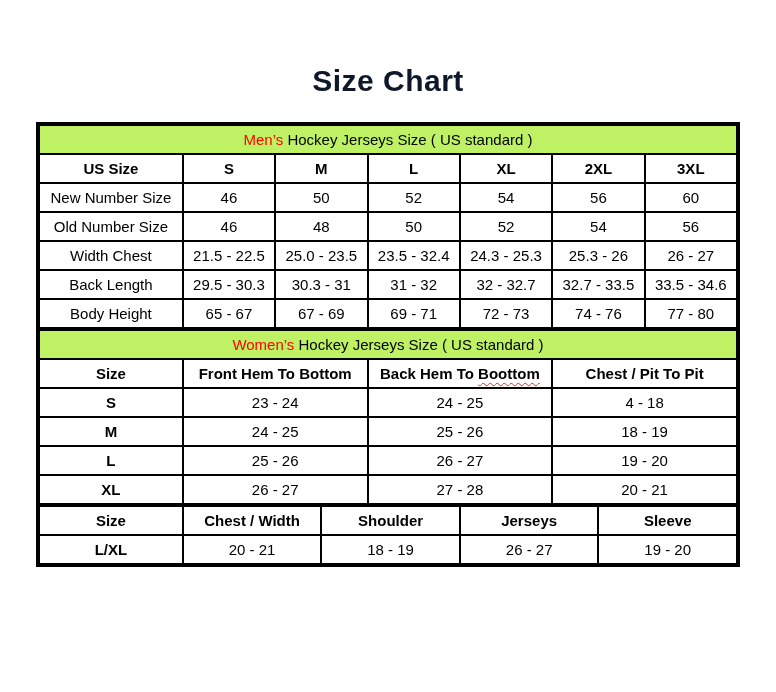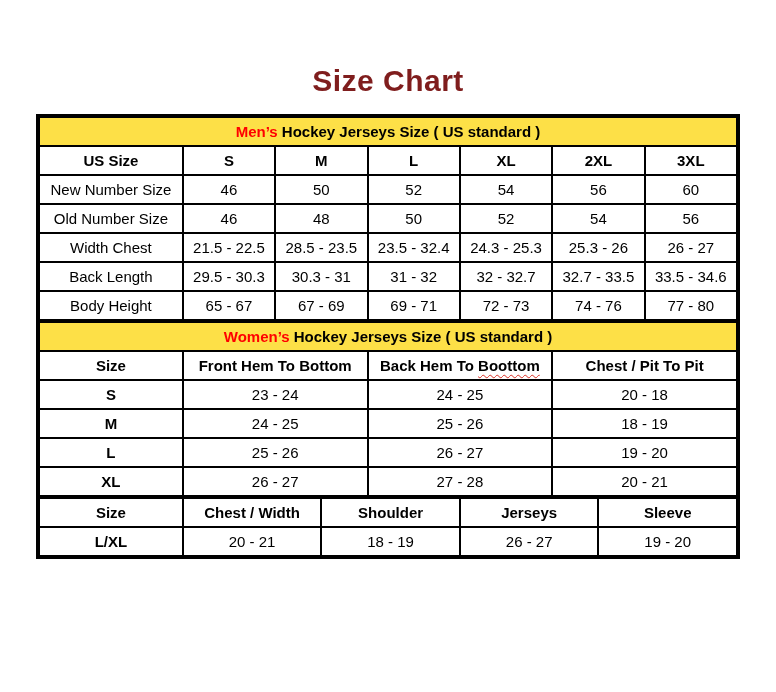--- a/index.html
+++ b/index.html
@@ -11,25 +11,25 @@
   }
   .page {
     width: 776px;
     height: 692px;
     background: #ffffff;
     overflow: hidden;
   }
   .page-title {
     margin: 0;
     padding-top: 64px;
-    padding-bottom: 16px;
+    padding-bottom: 24px;
     text-align: center;
     font-size: 30px;
     font-weight: bold;
-    color: #7f1d1d;
+    color: #0f172a;
     letter-spacing: 0.5px;
   }
   .chart-wrap {
     width: 700px;
     margin: 0 auto;
     border: 2px solid #000000;
   }
   table.section-table {
     width: 100%;
     border-collapse: collapse;
@@ -40,22 +40,22 @@
     text-align: center;
     vertical-align: middle;
     font-size: 15px;
     padding: 1px 2px;
     height: 25px;
     overflow: hidden;
     white-space: nowrap;
   }
   table.section-table th { font-weight: bold; }
   td.band {
-    background: #fde047;
-    font-weight: bold;
+    background: #bef264;
+    font-weight: normal;
     font-size: 17px;
     height: 33px;
   }
   td.band .hl { color: #ff0000; }
   td.row-label-regular { font-weight: normal; }
   th.row-label-bold { font-weight: bold; }
   .misspelled {
     text-decoration-line: underline;
     text-decoration-style: wavy;
     text-decoration-color: #d93025;
@@ -113,21 +113,21 @@
           <td>46</td>
           <td>48</td>
           <td>50</td>
           <td>52</td>
           <td>54</td>
           <td>56</td>
         </tr>
         <tr>
           <td class="row-label-regular">Width Chest</td>
           <td>21.5 - 22.5</td>
-          <td>28.5 - 23.5</td>
+          <td>25.0 - 23.5</td>
           <td>23.5 - 32.4</td>
           <td>24.3 - 25.3</td>
           <td>25.3 - 26</td>
           <td>26 - 27</td>
         </tr>
         <tr>
           <td class="row-label-regular">Back Length</td>
           <td>29.5 - 30.3</td>
           <td>30.3 - 31</td>
           <td>31 - 32</td>
@@ -161,21 +161,21 @@
         <tr>
           <th>Size</th>
           <th>Front Hem To Bottom</th>
           <th><span>Back Hem To </span><span class="misspelled">Boottom</span></th>
           <th>Chest / Pit To Pit</th>
         </tr>
         <tr>
           <th class="row-label-bold">S</th>
           <td>23 - 24</td>
           <td>24 - 25</td>
-          <td>20 - 18</td>
+          <td>4 - 18</td>
         </tr>
         <tr>
           <th class="row-label-bold">M</th>
           <td>24 - 25</td>
           <td>25 - 26</td>
           <td>18 - 19</td>
         </tr>
         <tr>
           <th class="row-label-bold">L</th>
           <td>25 - 26</td>

